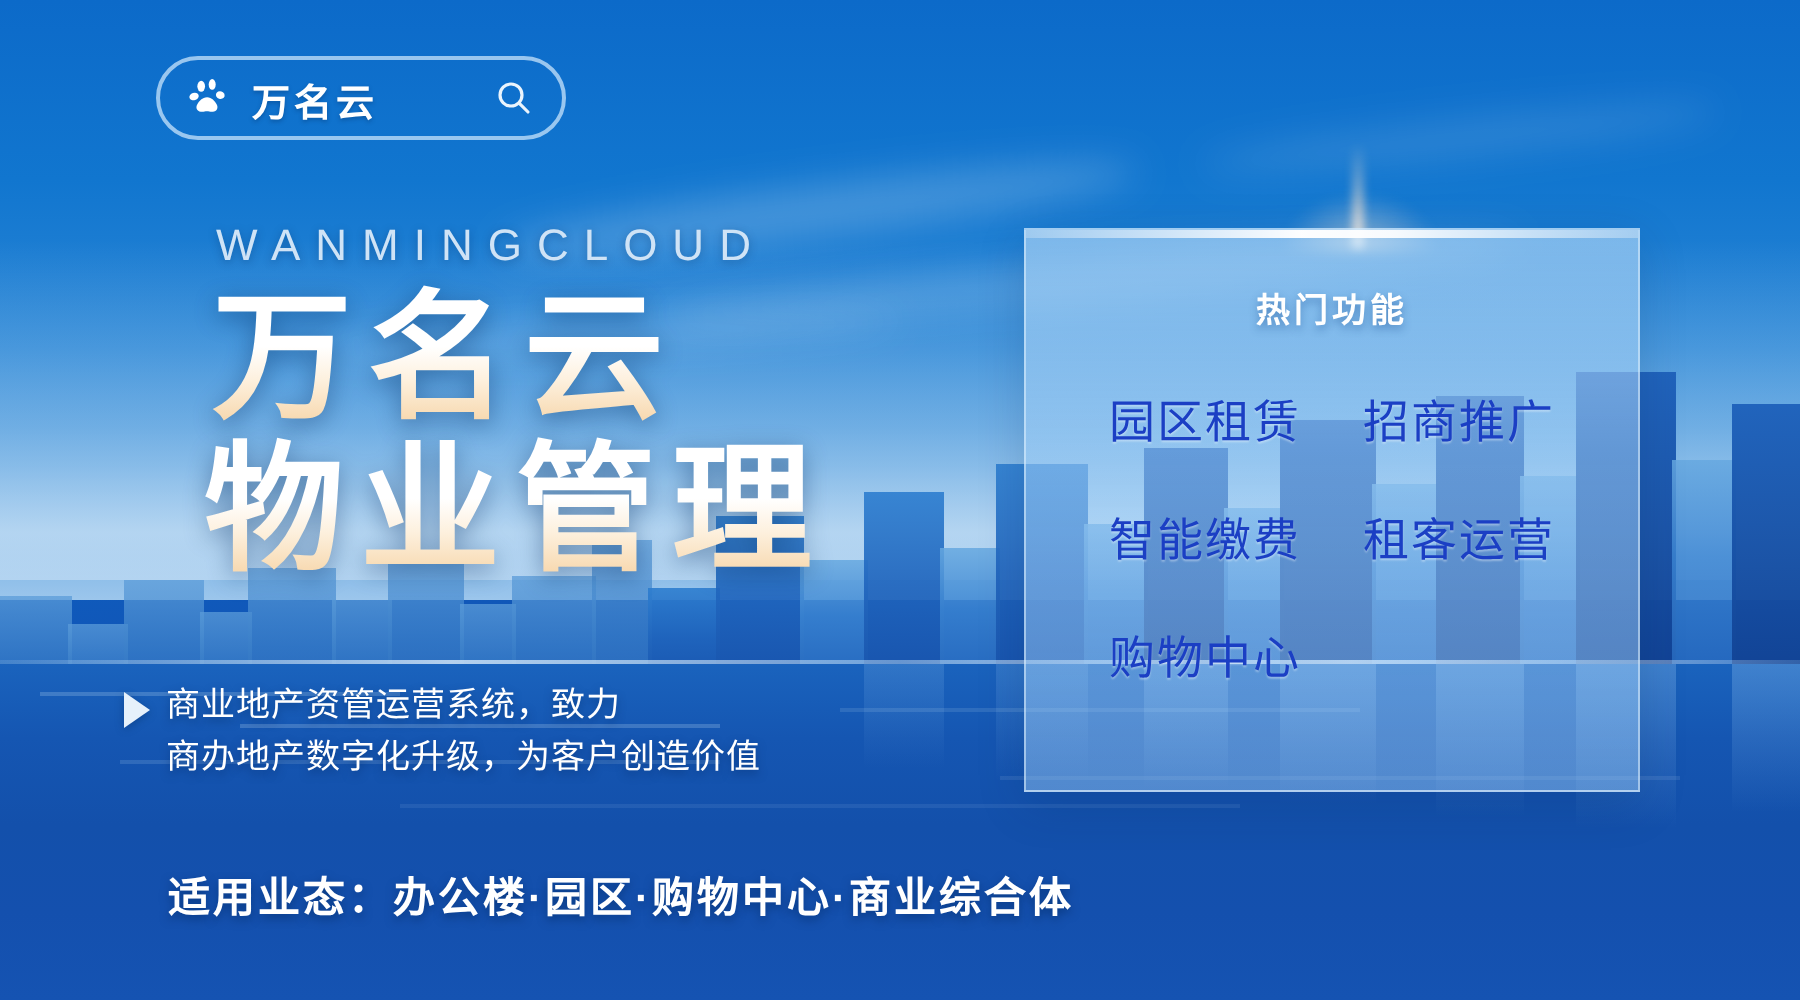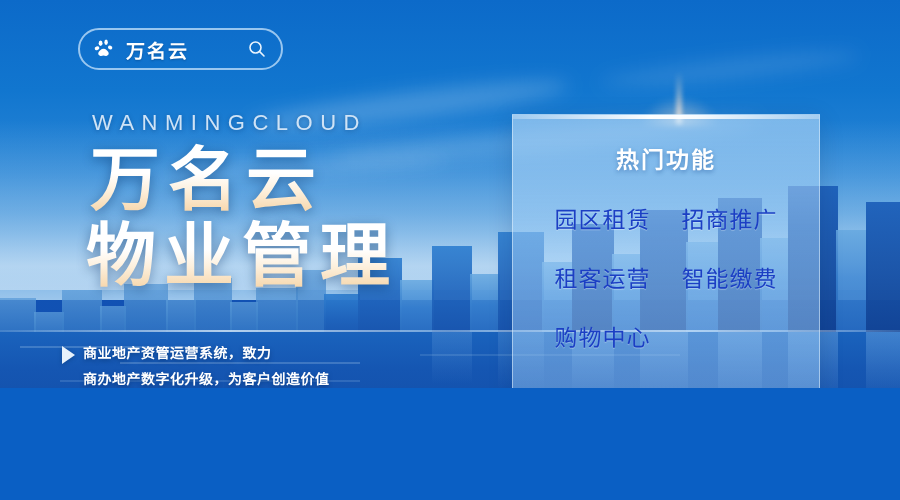--- a/index.html
+++ b/index.html
@@ -4,21 +4,21 @@
 <title>万名云智慧园区</title>
 <style>
   html,body{margin:0;padding:0;}
   body{
     width:900px;height:500px;
     font-family:"Liberation Sans","DejaVu Sans",sans-serif;
     overflow:hidden;background:#0a5fc4;
   }
 
   .banner{
-    position:relative;width:900px;height:388px;overflow:hidden;
+    position:relative;width:900px;height:500px;overflow:hidden;
     background:linear-gradient(175deg,#1272cf 0%,#0f6ccb 18%,#0d63c4 34%,#0f5dbe 48%,#1152b4 62%,#1150b2 78%,#1355b6 100%);
   }
 
   
   .sky{
     position:absolute;left:0;top:0;width:900px;height:300px;
     background:linear-gradient(180deg,#0c6ac9 0%,#1176cf 30%,#2a86d6 58%,#4f9bdd 78%,#7fb6e6 92%,#9cc6ec 100%);
   }
   .sky-haze{
     position:absolute;left:0;top:120px;width:900px;height:170px;
@@ -69,21 +69,21 @@
   }
   .paw{width:22px;height:22px;flex:0 0 22px;margin-right:10px;}
   .brand-text{
     color:#ffffff;font-size:19px;font-weight:bold;letter-spacing:2px;
     font-family:"DejaVu Sans","Liberation Sans",sans-serif;
     text-shadow:0 1px 2px rgba(0,40,90,.35);
   }
   .mag{margin-left:auto;width:20px;height:20px;flex:0 0 20px;}
 
   
-  .hero{position:absolute;left:86px;top:110px;width:420px;}
+  .hero{position:absolute;left:102px;top:110px;width:420px;}
   .eng{
     color:#cfe3f6;font-size:22px;letter-spacing:7.5px;font-weight:400;
     font-family:"Liberation Sans","DejaVu Sans",sans-serif;
     margin:0 0 6px 6px;text-shadow:0 1px 4px rgba(0,40,90,.35);
   }
   .big{
     font-family:"Liberation Serif","DejaVu Serif",serif;
     font-weight:bold;font-size:70px;line-height:78px;letter-spacing:8px;
     margin:0;
     background:linear-gradient(180deg,#ffffff 0%,#ffffff 40%,#fdf0dd 62%,#f8dcb6 84%,#f3cb9a 100%);
@@ -98,21 +98,21 @@
     position:absolute;left:62px;top:340px;width:470px;
     display:flex;align-items:flex-start;
   }
   .tri{
     width:0;height:0;flex:0 0 auto;
     border-left:13px solid #e6f1fb;
     border-top:9px solid transparent;border-bottom:9px solid transparent;
     margin:6px 8px 0 0;
     filter:drop-shadow(0 1px 2px rgba(0,40,90,.4));
   }
-  .sublines{color:#ffffff;font-size:14px;line-height:26px;font-weight:bold;
+  .sublines{color:#ffffff;font-size:17px;line-height:26px;font-weight:normal;
     letter-spacing:.5px;text-shadow:0 2px 4px rgba(0,40,95,.5);}
   .sublines div{white-space:nowrap;}
 
   .tagline{
     position:absolute;left:84px;top:432px;
     color:#ffffff;font-size:21px;font-weight:bold;letter-spacing:1.5px;
     text-shadow:0 2px 5px rgba(0,40,95,.55);white-space:nowrap;
   }
 
   
@@ -132,21 +132,21 @@
     border:1px solid rgba(224,240,254,.55);
     box-sizing:border-box;
     box-shadow:0 6px 22px rgba(4,40,90,.18);
   }
   .panel-top-glow{
     position:absolute;left:0;top:0;width:100%;height:4px;
     background:linear-gradient(90deg,rgba(255,255,255,.25),rgba(255,255,255,.98) 45%,rgba(255,255,255,.92) 60%,rgba(255,255,255,.3));
   }
   .panel-title{
     text-align:center;margin:26px 0 0 0;
-    color:#ffffff;font-size:23px;font-weight:bold;letter-spacing:2px;
+    color:#ffffff;font-size:17px;font-weight:bold;letter-spacing:2px;
     font-family:"DejaVu Sans","Liberation Sans",sans-serif;
     text-shadow:0 2px 4px rgba(20,70,140,.45);
   }
   .grid{
     margin-top:26px;display:grid;grid-template-columns:1fr 1fr;
     row-gap:25px;padding:0 26px;
   }
   .cell{
     text-align:center;color:#1b3fc4;font-size:23px;font-weight:500;
     letter-spacing:1px;
@@ -234,29 +234,30 @@
   </div>
 
   <div class="sub">
     <div class="tri"></div>
     <div class="sublines">
       <div>商业地产资管运营系统，致力</div>
       <div>商办地产数字化升级，为客户创造价值</div>
     </div>
   </div>
 
+  <div class="tagline">适用业态：办公楼·园区·购物中心·商业综合体</div>
 
   <div class="flare-wide"></div>
   <div class="flare"></div>
 
   <div class="panel">
     <div class="panel-top-glow"></div>
     <div class="panel-title">热门功能</div>
     <div class="grid">
       <div class="cell">园区租赁</div>
       <div class="cell">招商推广</div>
+      <div class="cell">智能缴费</div>
       <div class="cell">租客运营</div>
-      <div class="cell">智能缴费</div>
       <div class="cell">购物中心</div>
     </div>
   </div>
 
 </div>
 
 </body></html>

